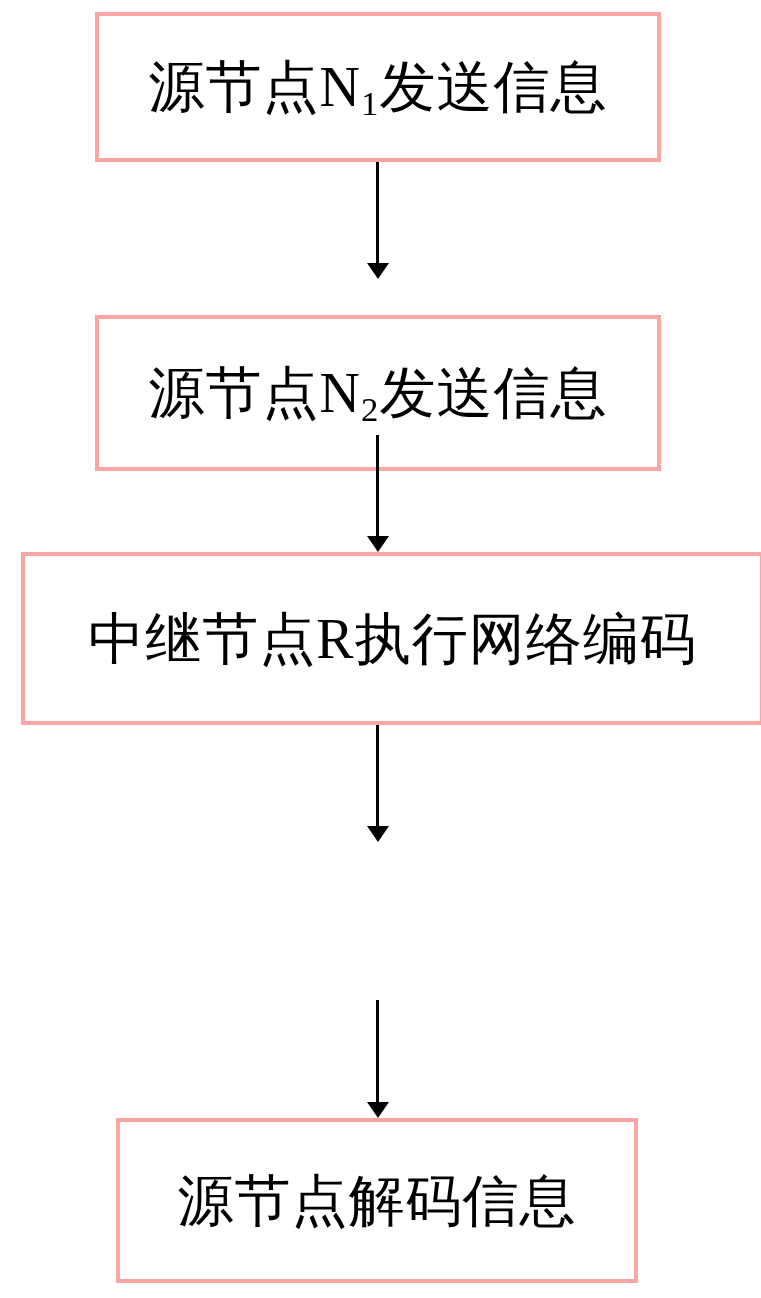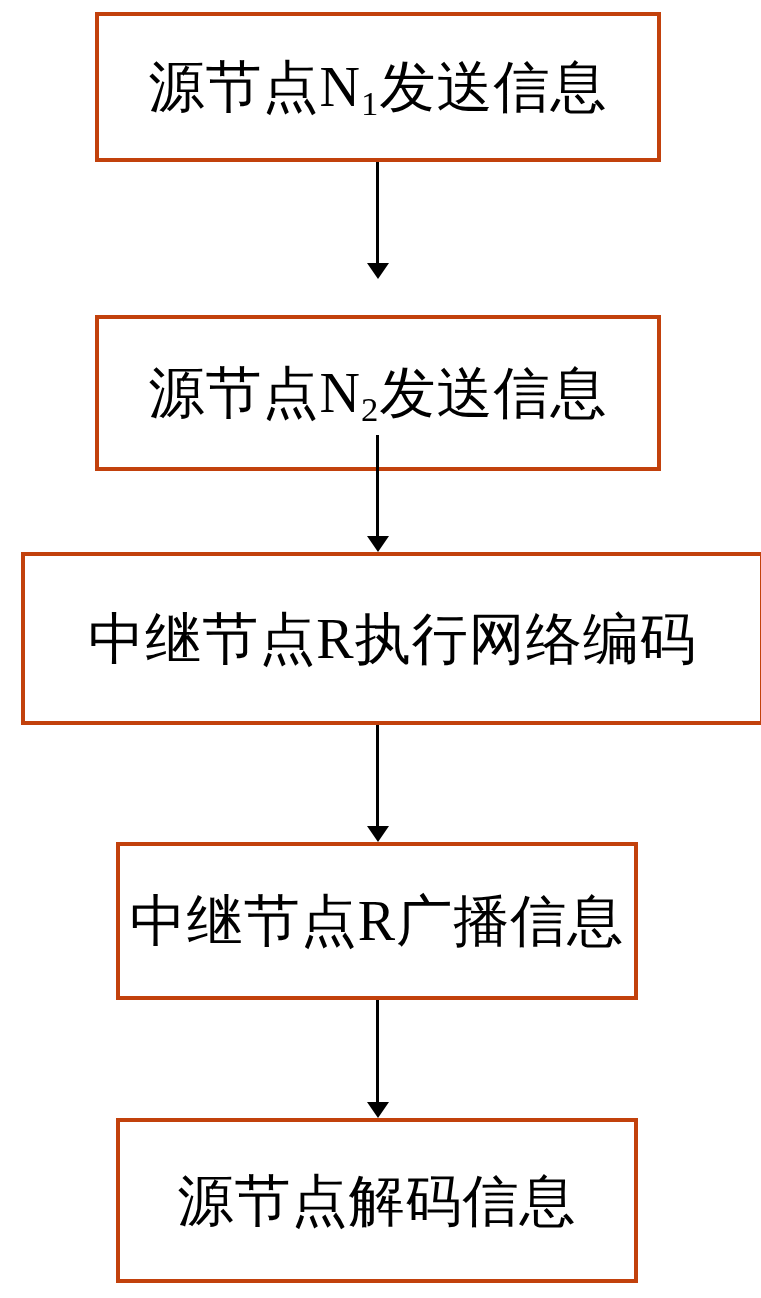--- a/index.html
+++ b/index.html
@@ -11,21 +11,21 @@
     position: relative;
     width: 761px;
     height: 1298px;
     background: #ffffff;
     font-family: "Liberation Serif", "DejaVu Serif", serif;
     overflow: hidden;
   }
   .flow-box {
     position: absolute;
     box-sizing: border-box;
-    border: 4px solid #c2410c;
+    border: 4px solid #fca5a5;
     background: #ffffff;
     display: flex;
     align-items: center;
     justify-content: center;
     text-align: center;
   }
   .box-text {
     font-size: 56px;
     color: #000000;
     letter-spacing: 1px;
@@ -96,23 +96,20 @@
 
   <div class="flow-box box3">
     <span class="box-text"><span>中继节点R执行网络编码</span><sub class="subscript"></sub><span></span></span>
   </div>
 
   <div class="arrow arrow3">
     <div class="arrow-line"></div>
     <div class="arrow-head"></div>
   </div>
 
-  <div class="flow-box box4">
-    <span class="box-text"><span>中继节点R广播信息</span><sub class="subscript"></sub><span></span></span>
-  </div>
 
   <div class="arrow arrow4">
     <div class="arrow-line"></div>
     <div class="arrow-head"></div>
   </div>
 
   <div class="flow-box box5">
     <span class="box-text"><span>源节点解码信息</span><sub class="subscript"></sub><span></span></span>
   </div>
 

